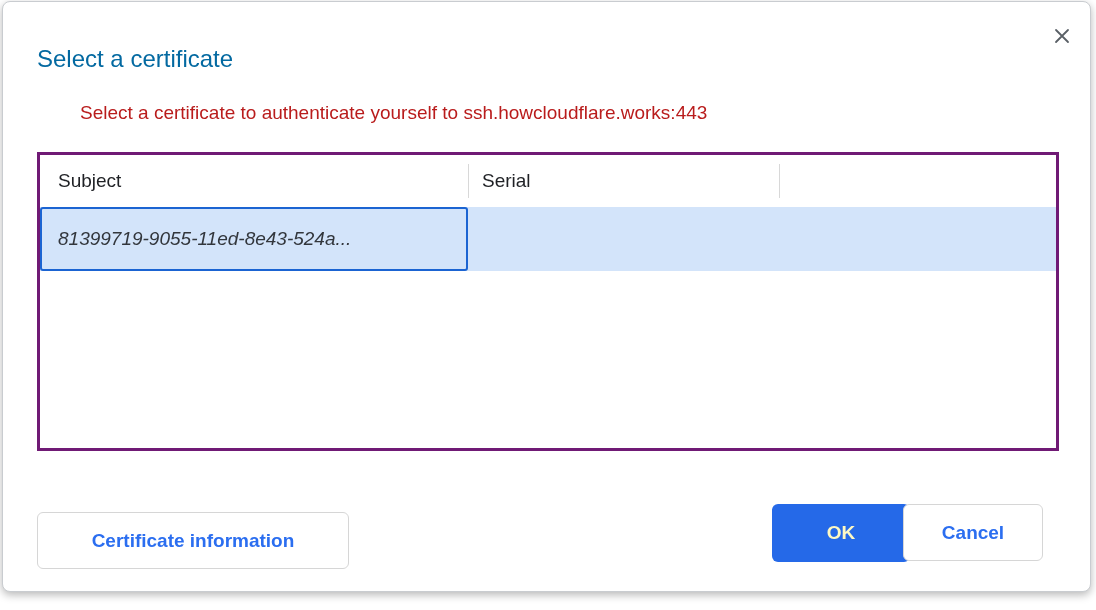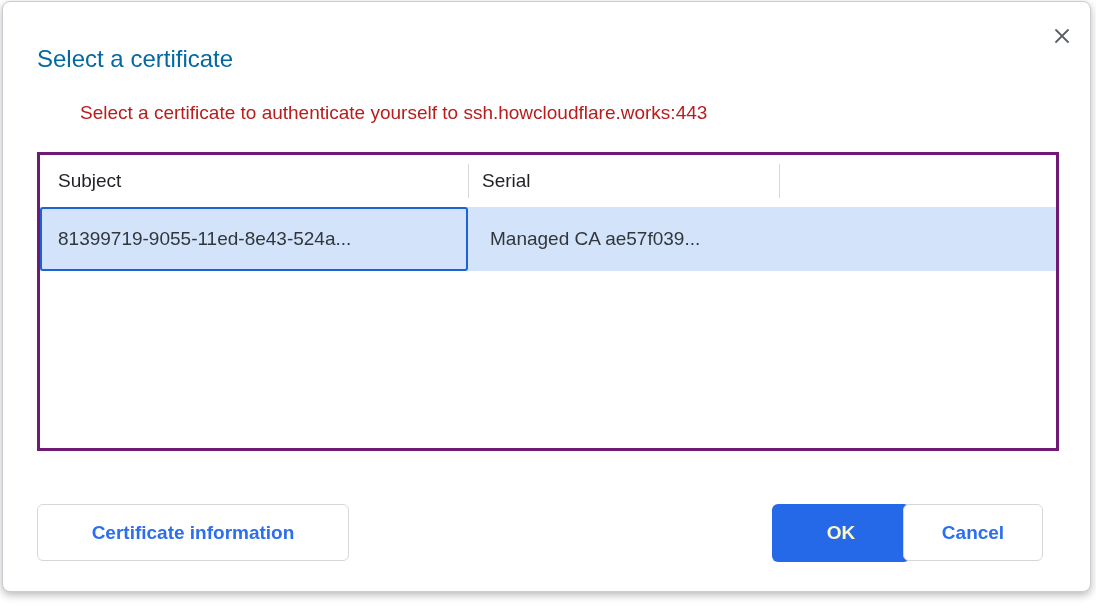--- a/index.html
+++ b/index.html
@@ -44,33 +44,33 @@
   }
   .cd-1{left:428px;}
   .cd-2{left:739px;}
   .cd-3{left:1016px;}
   .trow{
     display:flex;height:64px;background:#d3e4fa;cursor:pointer;
   }
   .cell{display:flex;align-items:center;font-size:19px;color:#32363c;box-sizing:border-box;white-space:nowrap;overflow:hidden;}
   .c-subject{
     width:428px;padding-left:16px;
-    border:2px solid #1b64d2;border-radius:3px;
+    border:2px solid #1b64d2;border-radius:3px;font-style:italic;
   }
   .c-issuer{width:311px;padding-left:22px;}
   .c-serial{flex:1;padding-left:14px;}
   .btn{
     position:absolute;top:502px;height:57px;
     display:flex;align-items:center;justify-content:center;
     border-radius:6px;box-sizing:border-box;cursor:pointer;
     font-family:"Liberation Sans","DejaVu Sans",sans-serif;
     font-size:19px;font-weight:600;padding:0;
   }
   .btn-outline{background:#ffffff;border:1px solid #d6d6d6;color:#2b6ef0;}
-  .btn-certinfo{left:34px;width:312px;}
+  .btn-certinfo{left:34px;width:312px;margin-top:8px;}
   .btn-ok{
     left:769px;width:138px;height:58px;
     background:#2569e8;border:none;color:#fef9c3;font-weight:700;
   }
   .btn-cancel{left:900px;width:140px;}
 </style>
 </head>
 <body>
 
 <div class="dialog">
@@ -92,21 +92,20 @@
     <div class="thead">
       <div class="hcell hc-subject">Subject</div>
       <div class="hcell hc-serial">Serial</div>
       <span class="col-divider cd-1"></span>
       <span class="col-divider cd-2"></span>
       <span class="col-divider cd-3"></span>
     </div>
 
     <div class="trow" aria-selected="true">
       <div class="cell c-subject">81399719-9055-11ed-8e43-524a...</div>
-      <div class="cell c-issuer">Managed CA ae57f039...</div>
     </div>
 
     <div style="flex:1;"></div>
   </div>
 
   <button class="btn btn-outline btn-certinfo">Certificate information</button>
 
   <button class="btn btn-ok">OK</button>
 
   <button class="btn btn-outline btn-cancel">Cancel</button>

